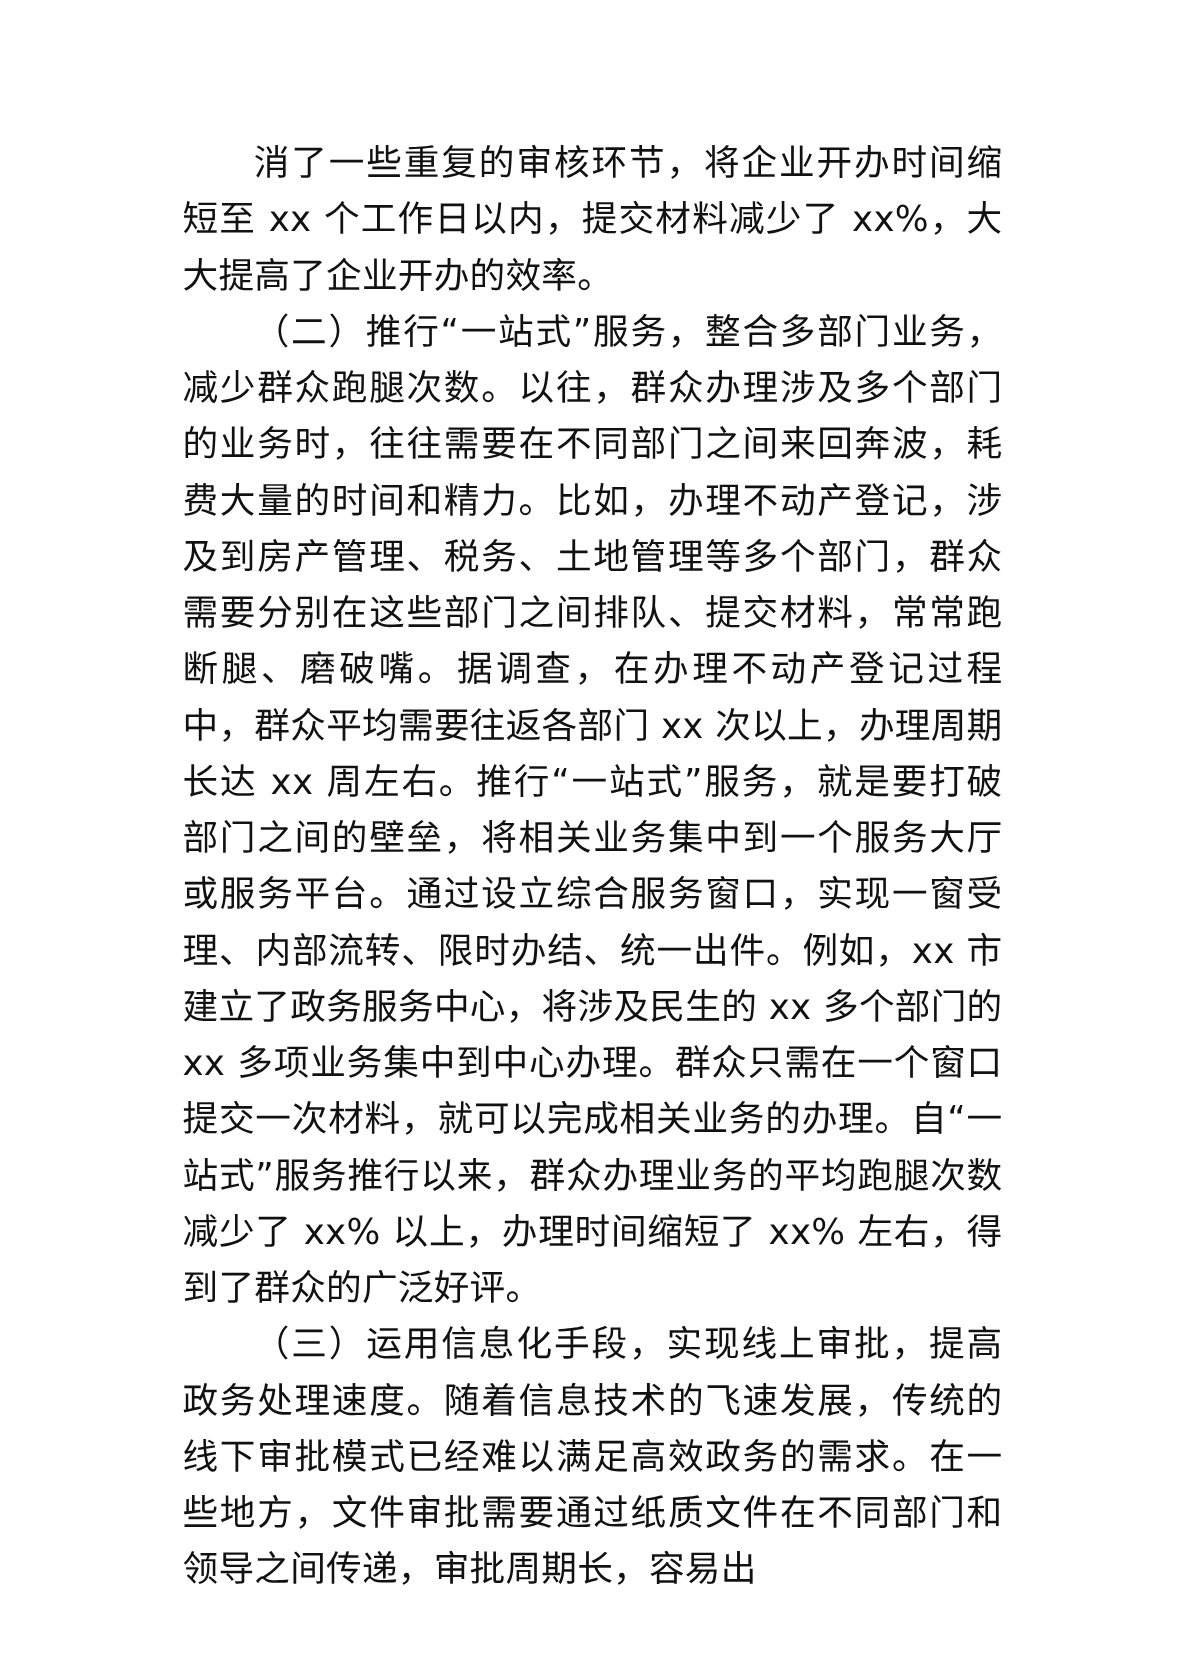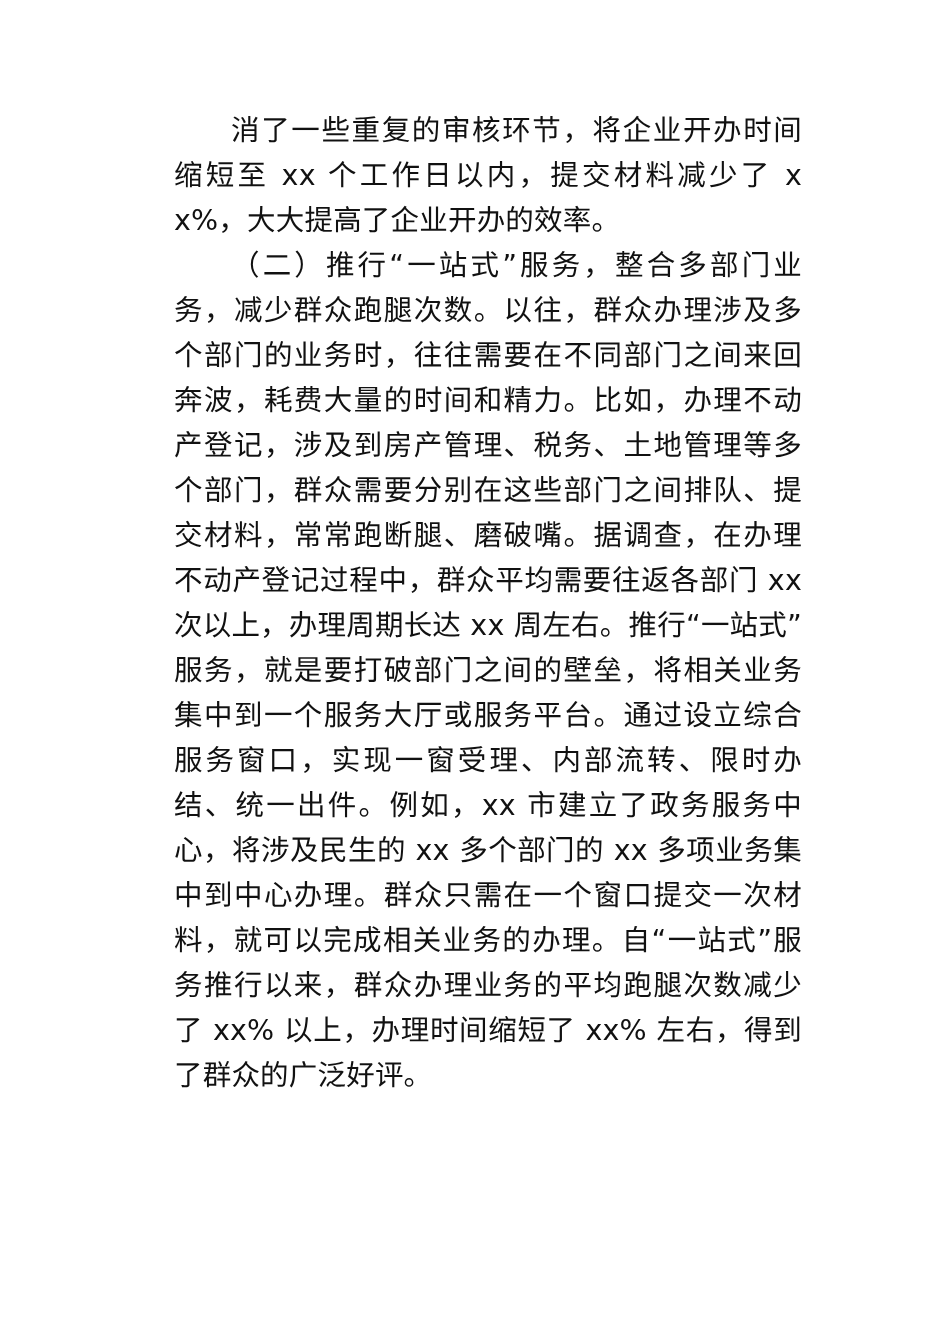--- a/index.html
+++ b/index.html
@@ -42,34 +42,34 @@
     letter-spacing: 0.2px;
     text-align: justify;
     text-justify: inter-ideograph;
     text-align-last: left;
     word-break: break-all;
     color: #111111;
   }
 
   .para.indent {
     text-indent: 2em;
-    margin-left: 28px;
   }
 
   
   .para.continued {
     text-align: justify;
     text-align-last: left;
   }
 </style>
 </head>
 <body>
 
 <div class="page">
   <div class="text-body">
 
     <p class="para indent">消了一些重复的审核环节，将企业开办时间缩短至 xx 个工作日以内，提交材料减少了 xx%，大大提高了企业开办的效率。</p>
 
     <p class="para indent">（二）推行“一站式”服务，整合多部门业务，减少群众跑腿次数。以往，群众办理涉及多个部门的业务时，往往需要在不同部门之间来回奔波，耗费大量的时间和精力。比如，办理不动产登记，涉及到房产管理、税务、土地管理等多个部门，群众需要分别在这些部门之间排队、提交材料，常常跑断腿、磨破嘴。据调查，在办理不动产登记过程中，群众平均需要往返各部门 xx 次以上，办理周期长达 xx 周左右。推行“一站式”服务，就是要打破部门之间的壁垒，将相关业务集中到一个服务大厅或服务平台。通过设立综合服务窗口，实现一窗受理、内部流转、限时办结、统一出件。例如，xx 市建立了政务服务中心，将涉及民生的 xx 多个部门的 xx 多项业务集中到中心办理。群众只需在一个窗口提交一次材料，就可以完成相关业务的办理。自“一站式”服务推行以来，群众办理业务的平均跑腿次数减少了 xx% 以上，办理时间缩短了 xx% 左右，得到了群众的广泛好评。</p>
 
+    <p class="para indent continued">（三）运用信息化手段，实现线上审批，提高政务处理速度。随着信息技术的飞速发展，传统的线下审批模式已经难以满足高效政务的需求。在一些地方，文件审批需要通过纸质文件在不同部门和领导之间传递，审批周期长，容易出</p>
 
   </div>
 </div>
 
 </body></html>

